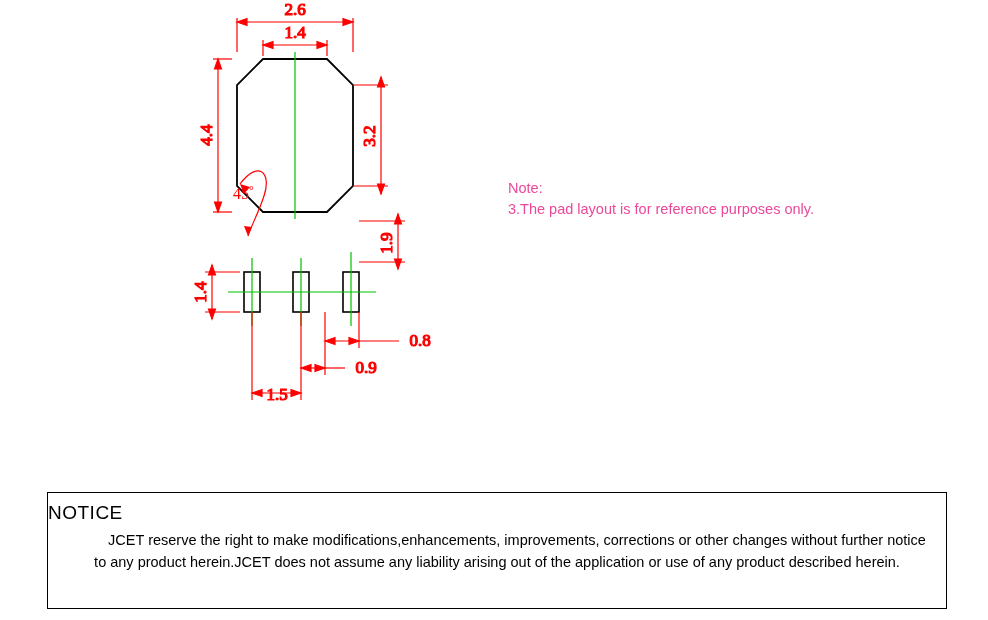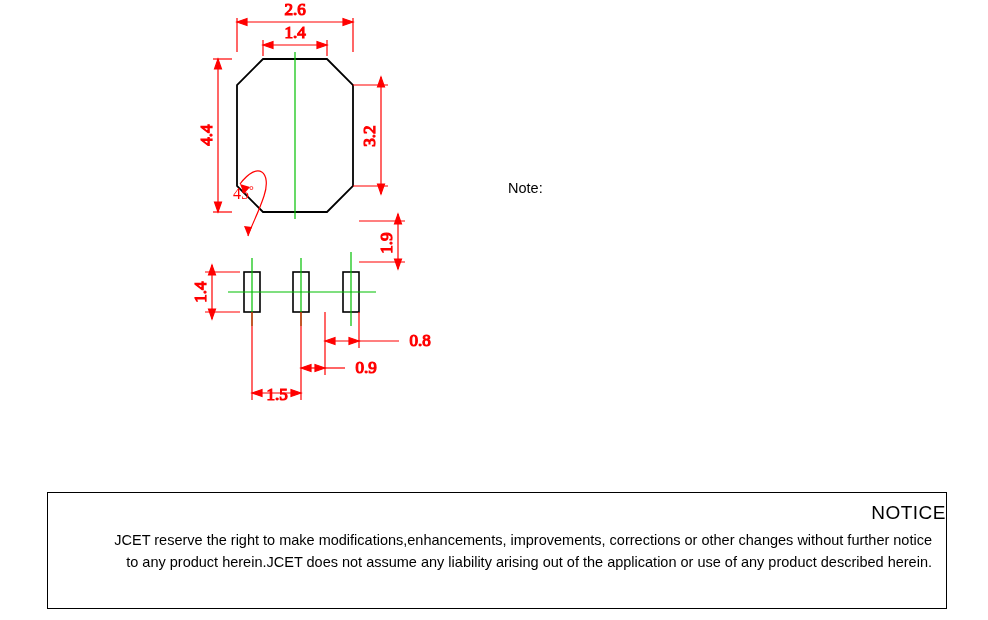--- a/index.html
+++ b/index.html
@@ -22,46 +22,46 @@
     width: 988px;
     height: 620px;
   }
   .note-block {
     position: absolute;
     left: 508px;
     top: 178px;
     width: 440px;
     font-size: 14.5px;
     line-height: 21px;
-    color: #000000;
+    color: #ec4899;
   }
   .note-line {
     white-space: pre;
   }
   .notice-box {
     position: absolute;
     left: 47px;
     top: 492px;
     width: 900px;
     height: 117px;
     border: 1px solid #000000;
     box-sizing: border-box;
     background: #ffffff;
   }
   .notice-title {
-    text-align: right;
+    text-align: left;
     font-size: 19px;
     margin-top: 9px;
     letter-spacing: 0.5px;
   }
   .notice-body {
     font-size: 14.5px;
     line-height: 21.5px;
     padding: 6px 14px 0 14px;
-    text-align: right;
+    text-align: center;
   }
   .notice-body .indent {
     display: inline-block;
     width: 40px;
   }
   svg text {
     font-family: "Liberation Serif", serif;
   }
 </style>
 </head>
@@ -179,18 +179,19 @@
     <line x1="252" y1="393" x2="301" y2="393"></line>
     <polygon points="252,393 262,389.5 262,396.5"></polygon>
     <polygon points="301,393 291,389.5 291,396.5"></polygon>
     <text x="277" y="400" text-anchor="middle" font-size="17" fill="#ff0000">1.5</text>
   </g>
 
 </svg>
 
 <div class="note-block">
   <div class="note-line">Note:</div>
+  <div class="note-line">3.The pad layout is for reference purposes only.</div>
 </div>
 
 <div class="notice-box">
   <div class="notice-title">NOTICE</div>
   <div class="notice-body"><span class="indent"></span><span>JCET  reserve the right to make modifications,enhancements, improvements, corrections or other changes without further notice to any product herein.JCET does not assume any liability arising out of the application or use of any product described herein.</span></div>
 </div>
 
 </body></html>

